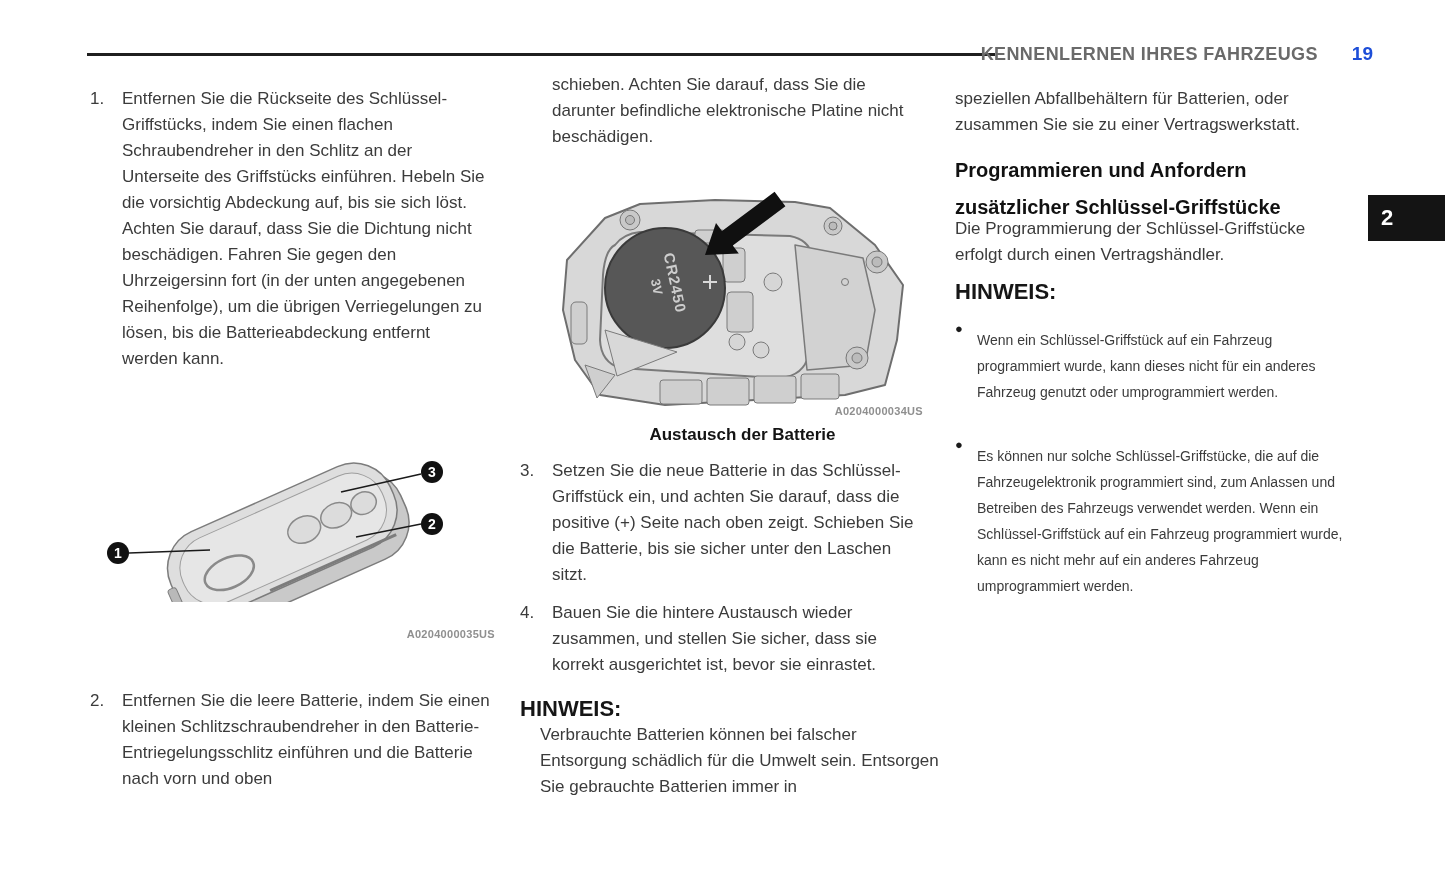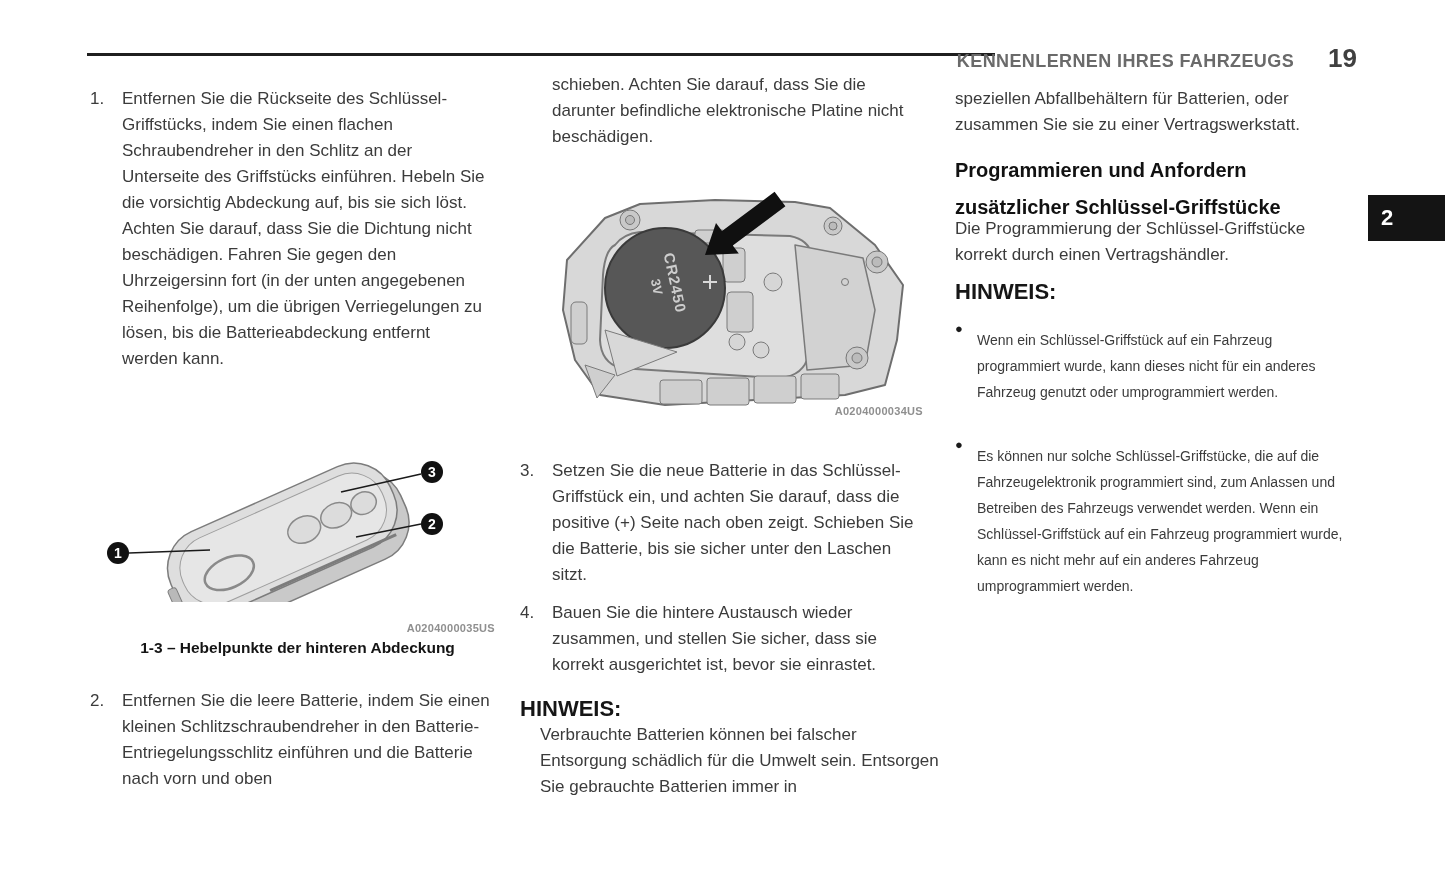--- a/index.html
+++ b/index.html
@@ -4,23 +4,23 @@
 <style>
   html,body{margin:0;padding:0;background:#ffffff;}
   body{
     width:1445px;height:881px;position:relative;overflow:hidden;
     font-family:"Liberation Sans", sans-serif;
     color:#3b3b3b;
   }
   .abs{position:absolute;}
   
   .head-rule{left:87px;top:53px;width:908px;height:3px;background:#1f1f1f;}
-  .head-right{top:43px;right:88px;display:flex;align-items:baseline;gap:34px;}
+  .head-right{top:43px;right:72px;display:flex;align-items:baseline;gap:34px;}
   .head-title{font-size:18px;letter-spacing:.4px;color:#6a6a6a;font-weight:bold;}
-  .head-page{font-size:26px;font-weight:bold;color:#404040;}
+  .head-page{font-size:19px;font-weight:bold;color:#1d4ed8;}
   
   .chapter-tab{left:1368px;top:195px;width:77px;height:46px;background:#141414;
     color:#ffffff;font-size:22px;font-weight:bold;display:flex;align-items:center;
     padding-left:13px;box-sizing:border-box;}
   
   .li{display:flex;}
   .li .num{width:32px;flex:0 0 32px;font-size:17px;line-height:26px;}
   .li .txt{font-size:17px;line-height:26px;}
   .para{font-size:17px;line-height:26px;}
   .note-head{font-size:22px;line-height:26px;font-weight:bold;color:#161616;}
@@ -76,22 +76,21 @@
     </g>
     <g>
       <circle cx="332" cy="72" r="11" fill="#111"></circle>
       <text class="callout-num" x="332" y="77" text-anchor="middle">2</text>
     </g>
     <g>
       <circle cx="332" cy="20" r="11" fill="#111"></circle>
       <text class="callout-num" x="332" y="25" text-anchor="middle">3</text>
     </g>
   </svg>
-  <div class="fig-code" style="margin-top:20px;">A0204000035US</div>
-  <div class="fig-caption">1-3 – Hebelpunkte der hinteren Abdeckung</div>
+  <div class="fig-code" style="margin-top:26px;">A0204000035US</div>
 </div>
 
 <div class="abs li" style="left:90px;top:688px;width:404px;">
   <span class="num">2.</span>
   <span class="txt" style="width:372px;">Entfernen Sie die leere Batterie, indem Sie einen kleinen Schlitzschraubendreher in den Batterie-Entriegelungsschlitz einführen und die Batterie nach vorn und oben</span>
 </div>
 
 <div class="abs para" style="left:552px;top:72px;width:372px;">schieben. Achten Sie darauf, dass Sie die darunter befindliche elektronische Platine nicht beschädigen.</div>
 
 <div class="abs figure" style="left:545px;top:190px;width:395px;">
@@ -125,40 +124,41 @@
       <path d="M158,92 h14 M165,85 v14" stroke="#d9d9d9" stroke-width="2" fill="none"></path>
       <g transform="rotate(78 120 95)" fill="#cdcdcd" font-family="Liberation Sans, sans-serif" font-weight="bold" text-anchor="middle">
         <text x="120" y="90" font-size="15" letter-spacing="1">CR2450</text>
         <text x="120" y="108" font-size="13">3V</text>
       </g>
       <polygon points="60,140 132,162 72,186" fill="#d8d8d8" stroke="#7a7a7a" stroke-linejoin="round"></polygon>
     </g>
     <polygon points="229.6,1.8 177,41.1 171,33.1 160,65 193.8,63.5 187.8,55.5 240.4,16.2" fill="#101010"></polygon>
     <text x="378" y="225" text-anchor="end" font-size="11" font-weight="bold" fill="#8f8f8f" letter-spacing=".3">A0204000034US</text>
   </svg>
+  <div class="fig-caption" style="font-size:17px;">Austausch der Batterie</div>
 </div>
 
 <div class="abs li" style="left:520px;top:458px;width:406px;">
   <span class="num">3.</span>
   <span class="txt" style="width:374px;">Setzen Sie die neue Batterie in das Schlüssel-Griffstück ein, und achten Sie darauf, dass die positive (+) Seite nach oben zeigt. Schieben Sie die Batterie, bis sie sicher unter den Laschen sitzt.</span>
 </div>
 
 <div class="abs li" style="left:520px;top:600px;width:406px;">
   <span class="num">4.</span>
   <span class="txt" style="width:374px;">Bauen Sie die hintere Austausch wieder zusammen, und stellen Sie sicher, dass sie korrekt ausgerichtet ist, bevor sie einrastet.</span>
 </div>
 
 <div class="abs note-head" style="left:520px;top:696px;">HINWEIS:</div>
 <div class="abs para" style="left:540px;top:722px;width:400px;">Verbrauchte Batterien können bei falscher Entsorgung schädlich für die Umwelt sein. Entsorgen Sie gebrauchte Batterien immer in</div>
 
 <div class="abs para" style="left:955px;top:86px;width:402px;">speziellen Abfallbehältern für Batterien, oder zusammen Sie sie zu einer Vertragswerkstatt.</div>
 
 <div class="abs sec-head" style="left:955px;top:152px;">Programmieren und Anfordern zusätzlicher Schlüssel-Griffstücke</div>
 
-<div class="abs para" style="left:955px;top:216px;width:402px;">Die Programmierung der Schlüssel-Griffstücke korrekt durch einen Vertragshändler.</div>
+<div class="abs para" style="left:955px;top:216px;width:402px;">Die Programmierung der Schlüssel-Griffstücke erfolgt durch einen Vertragshändler.</div>
 
 <div class="abs note-head" style="left:955px;top:279px;">HINWEIS:</div>
 
 <div class="abs bullet-item" style="left:955px;top:316px;width:400px;">
   <span class="dot">●</span>
   <span class="txt" style="width:378px;">Wenn ein Schlüssel-Griffstück auf ein Fahrzeug programmiert wurde, kann dieses nicht für ein anderes Fahrzeug genutzt oder umprogrammiert werden.</span>
 </div>
 
 <div class="abs bullet-item" style="left:955px;top:432px;width:400px;">
   <span class="dot">●</span>

